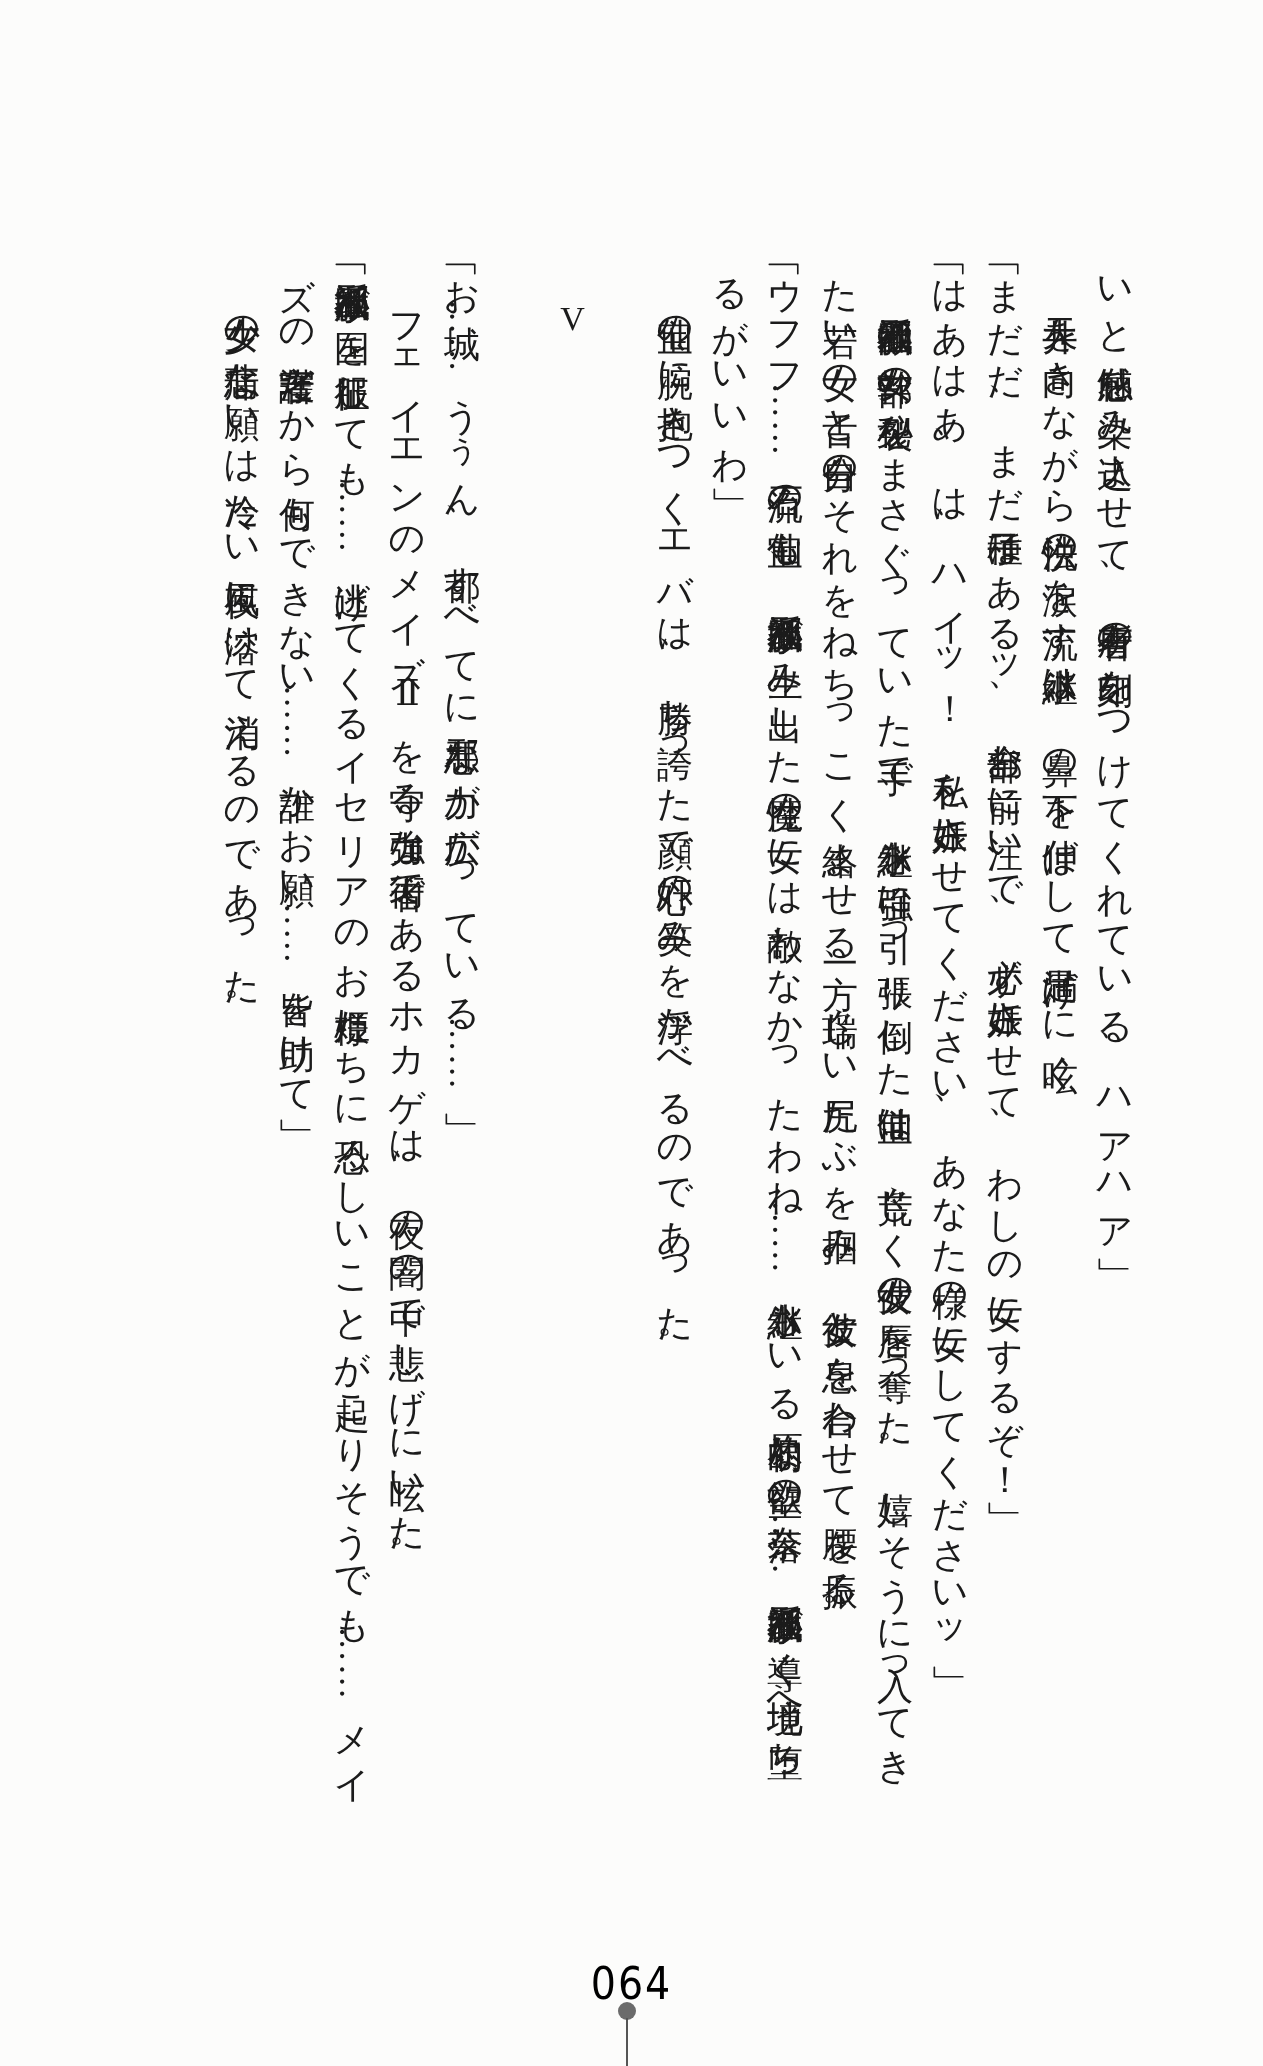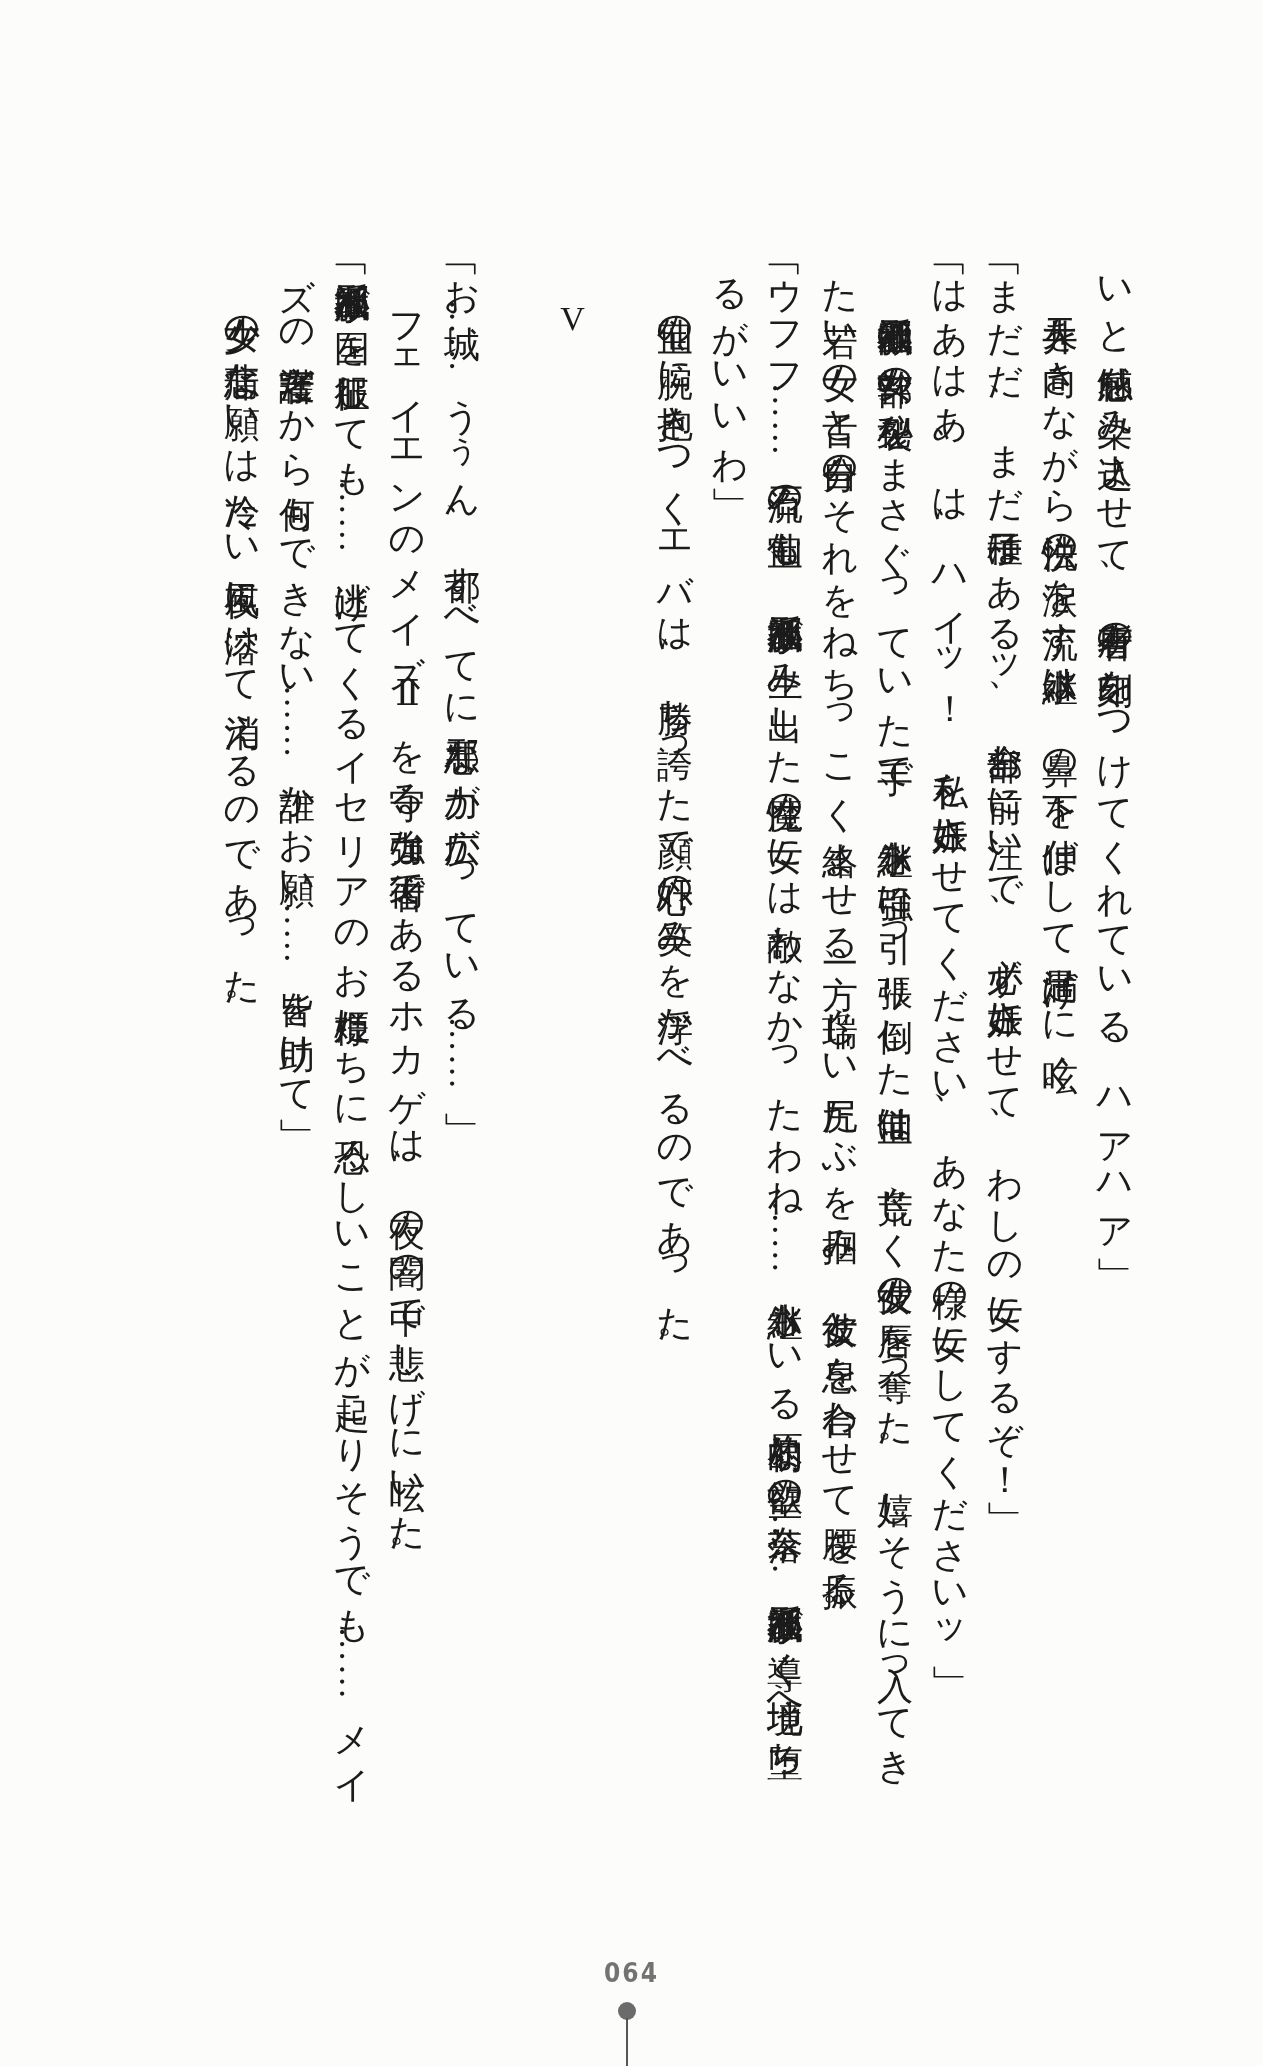--- a/index.html
+++ b/index.html
@@ -41,24 +41,24 @@
     font-size: 34px;
   }
   .page-number {
     position: absolute;
     top: 1958px;
     left: 0;
     width: 100%;
     text-align: center;
     font-family: "DejaVu Sans", "Liberation Sans", sans-serif;
     font-stretch: condensed;
-    font-weight: 700;
-    font-size: 26px;
+    font-weight: 400;
+    font-size: 44px;
     letter-spacing: 2px;
-    color: #737373;
+    color: #000000;
   }
   .footer-dot {
     position: absolute;
     left: 618px;
     top: 2002px;
     width: 18px;
     height: 18px;
     border-radius: 50%;
     background: #6b6b6b;
   }

